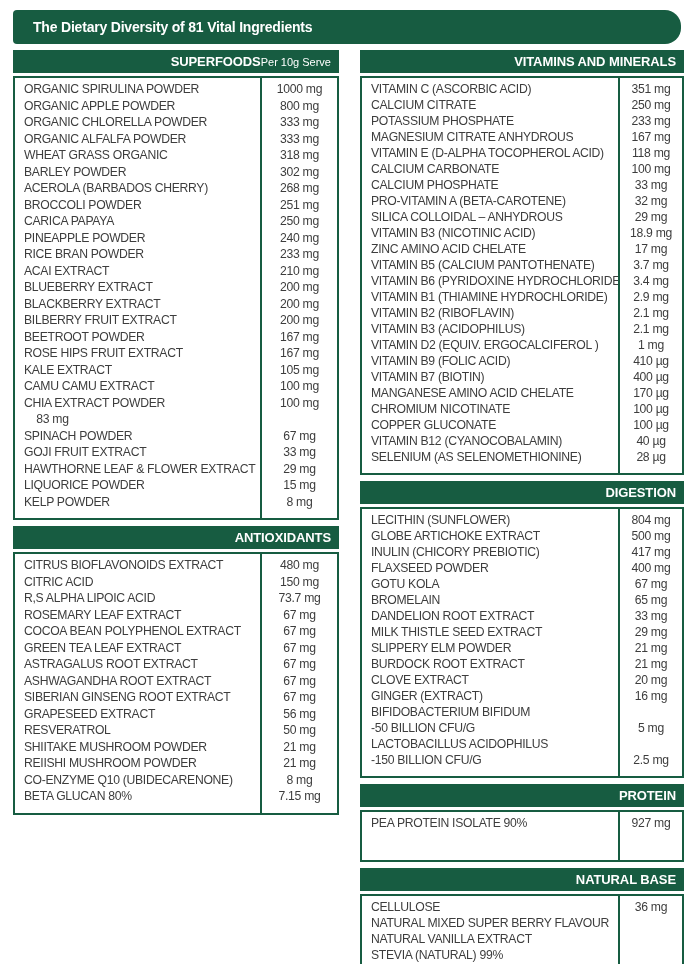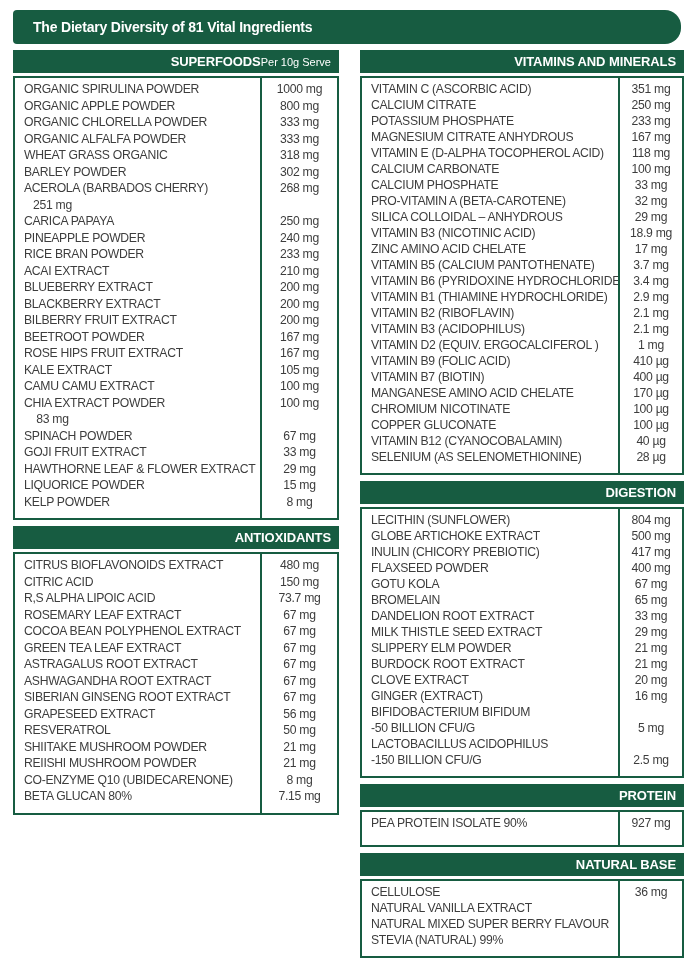--- a/index.html
+++ b/index.html
@@ -36,21 +36,21 @@
   .col-left  .sec-table::after{right:75px;}
   .col-right .sec-table::after{right:62px;}
   .row{display:flex;color:#3d3d3d;font-size:12.2px;letter-spacing:-0.3px;}
   .col-left  .row{line-height:16.5px;}
   .col-right .row{line-height:16px;}
   .row-name{flex:1;padding-left:9px;white-space:nowrap;overflow:hidden;}
   .row-value{flex-shrink:0;text-align:center;white-space:nowrap;}
   .col-left  .row-value{width:75px;}
   .col-right .row-value{width:62px;text-align:center;}
   
-  .col-right section:nth-of-type(3) .sec-table{padding-bottom:14px;}
+  .col-right section:nth-of-type(3) .sec-table{padding-bottom:29px;}
 </style>
 </head>
 <body>
 
 <div class="title-bar">
   <span>The Dietary Diversity of 81 Vital Ingredients</span>
 </div>
 
 <div class="col col-left">
   <section class="sec">
@@ -88,20 +88,21 @@
     <span class="row-name">BARLEY POWDER</span>
     <span class="row-value">302 mg</span>
   </div>
 
   <div class="row">
     <span class="row-name">ACEROLA (BARBADOS CHERRY)</span>
     <span class="row-value">268 mg</span>
   </div>
 
   <div class="row">
+    <span class="row-name">BROCCOLI POWDER</span>
     <span class="row-value">251 mg</span>
   </div>
 
   <div class="row">
     <span class="row-name">CARICA PAPAYA</span>
     <span class="row-value">250 mg</span>
   </div>
 
   <div class="row">
     <span class="row-name">PINEAPPLE POWDER</span>
@@ -507,28 +508,28 @@
       <span class="sec-title">NATURAL BASE</span>
 
     </header>
     <div class="sec-table">
   <div class="row">
     <span class="row-name">CELLULOSE</span>
     <span class="row-value">36 mg</span>
   </div>
 
   <div class="row">
+    <span class="row-name">NATURAL MIXED SUPER BERRY FLAVOUR</span>
+    <span class="row-value"></span>
+  </div>
+
+  <div class="row">
     <span class="row-name">NATURAL VANILLA EXTRACT</span>
     <span class="row-value"></span>
   </div>
 
   <div class="row">
-    <span class="row-name">NATURAL MIXED SUPER BERRY FLAVOUR</span>
-    <span class="row-value"></span>
-  </div>
-
-  <div class="row">
     <span class="row-name">STEVIA (NATURAL) 99%</span>
     <span class="row-value"></span>
   </div>
 </div>
   </section>
 </div>
 
 </body></html>

